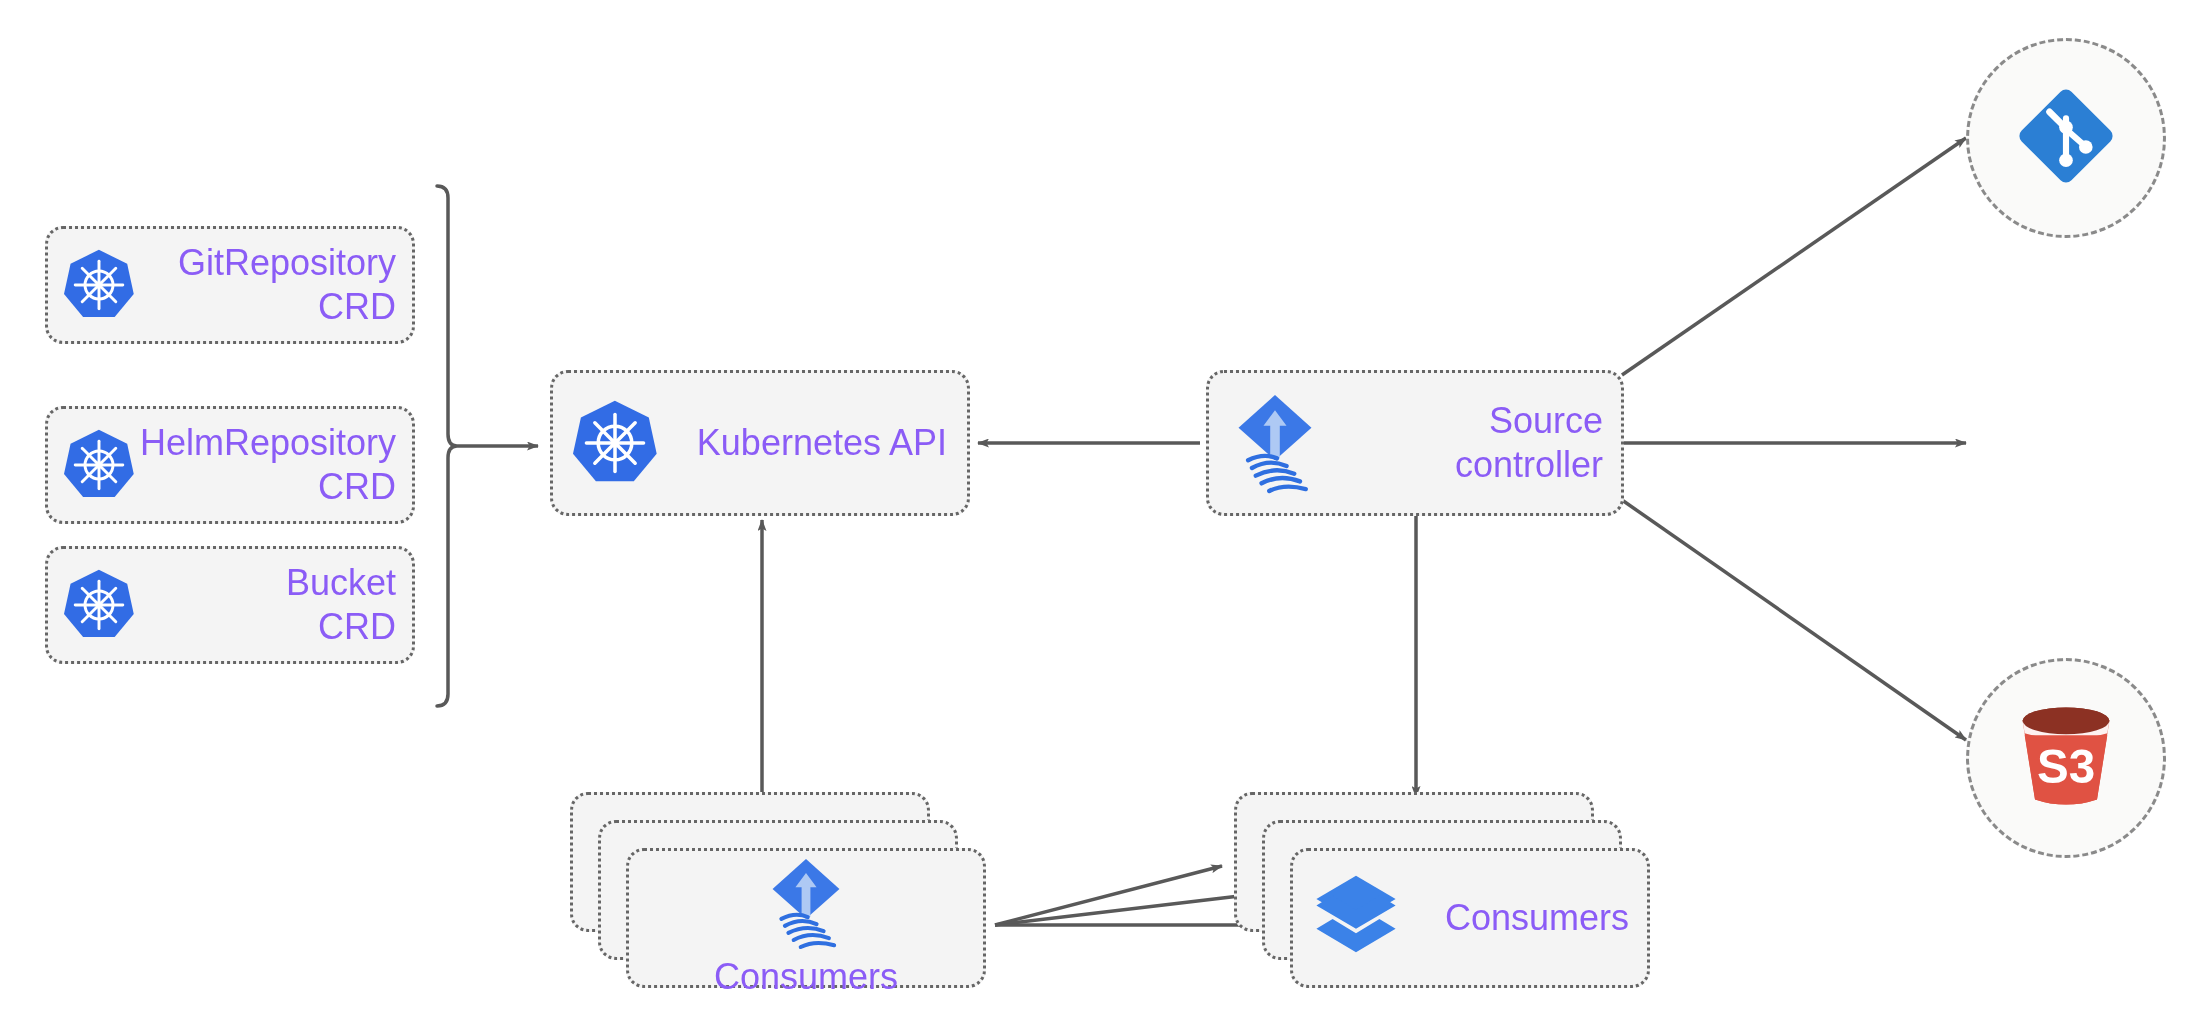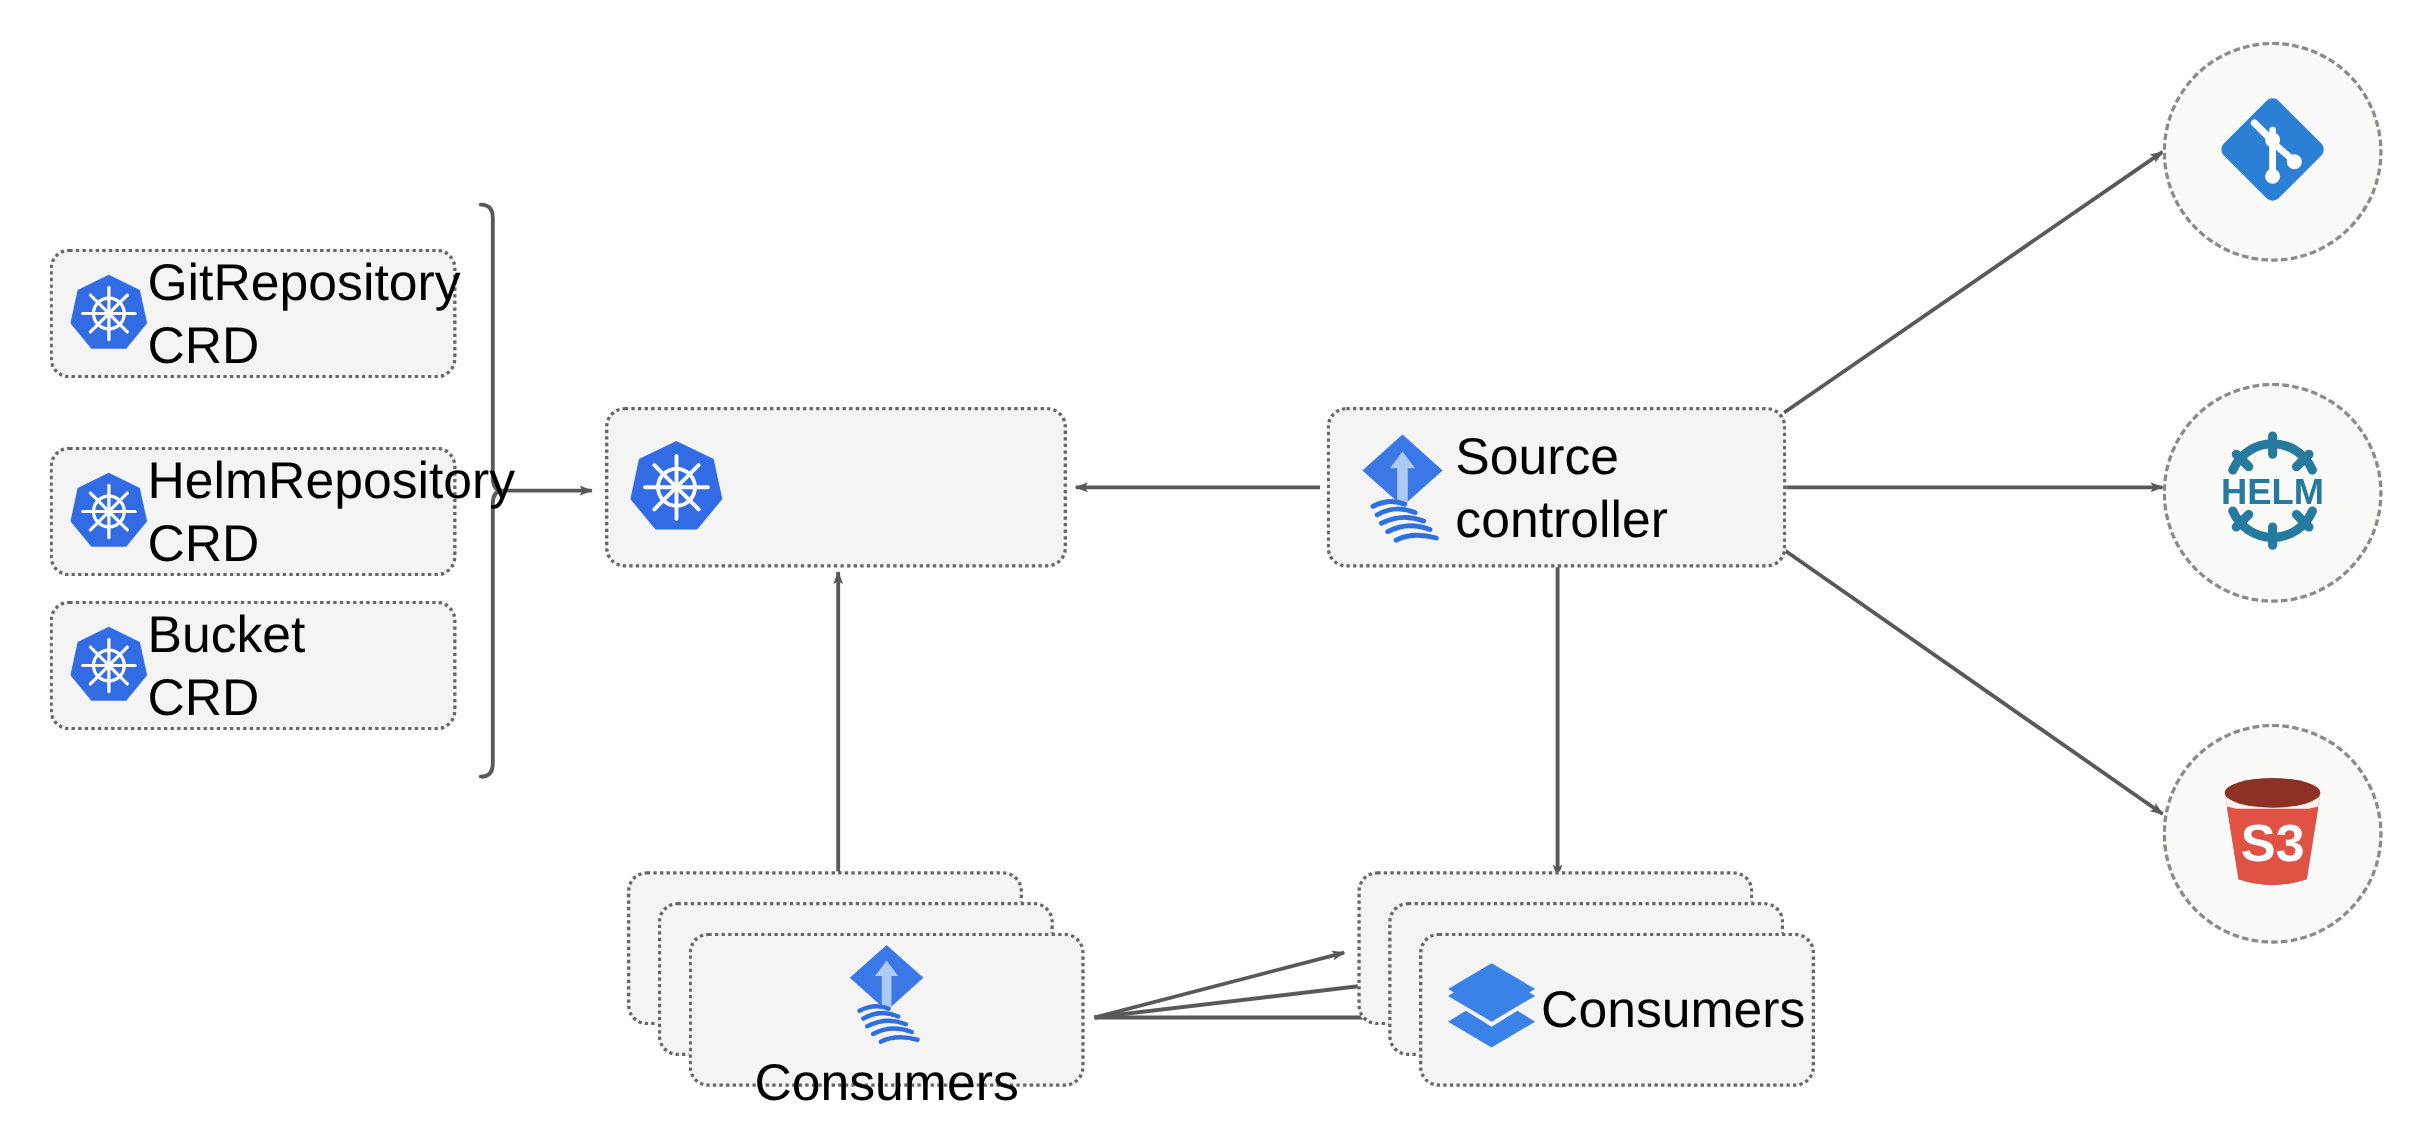--- a/index.html
+++ b/index.html
@@ -33,24 +33,24 @@
     border-radius: 18px;
     box-sizing: border-box;
   }
   .node-inner {
     position: absolute;
     display: flex;
     align-items: center;
     box-sizing: border-box;
   }
   .node-label {
-    font-size: 47px;
-    color: #000000;
+    font-size: 36px;
+    color: #8b5cf6;
     line-height: 1.22;
-    text-align: left;
+    text-align: right;
     white-space: pre-line;
     flex: 1;
   }
   .icon-slot {
     flex: 0 0 auto;
     display: flex;
     align-items: center;
     justify-content: center;
   }
   .circle-node {
@@ -228,20 +228,21 @@
             <line x1="50" y1="59" x2="50" y2="74"></line>
             <line x1="30" y1="54" x2="45" y2="54"></line>
             <line x1="55" y1="54" x2="70" y2="54"></line>
             <line x1="36" y1="40" x2="46" y2="50"></line>
             <line x1="54" y1="58" x2="64" y2="68"></line>
             <line x1="64" y1="40" x2="54" y2="50"></line>
             <line x1="46" y1="58" x2="36" y2="68"></line>
           </g>
         </svg>
       </span>
+      <span class="node-label">Kubernetes API</span>
     </div>
   </div>
 
   <div class="node-box" style="left:1206px; top:370px; width:418px; height:146px;">
     <div class="node-inner" style="inset:0; padding:0 18px;">
       <span class="icon-slot">
         <svg width="96" height="112" viewBox="0 0 100 116">
           <path d="M50 8 L88 42 L50 76 L12 42 Z" fill="#3b78e7"></path>
           <path d="M50 24 L62 40 L55 40 L55 74 L45 74 L45 40 L38 40 Z" fill="#aec9f4"></path>
           <g stroke="#2f6fe0" stroke-width="4.6" stroke-linecap="round" fill="none">
@@ -303,37 +304,20 @@
           <circle cx="50" cy="72" r="6.2" stroke="none"></circle>
           <circle cx="50" cy="42" r="6.2" stroke="none"></circle>
           <path d="M50 44 L66 58" fill="none"></path>
           <circle cx="68" cy="60" r="6.2" stroke="none"></circle>
           <path d="M35 28 L52 45" fill="none" stroke-width="6"></path>
         </g>
       </svg>
     </span>
   </div>
 
-  <div class="circle-node" style="left:1966px; top:348px; width:200px; height:200px;">
-    <span>
-      <svg width="124" height="124" viewBox="0 0 120 120">
-        <g stroke="#277a9f" stroke-width="8" fill="none" stroke-linecap="round">
-          <path d="M 25 42 A 38 38 0 0 1 95 42"></path>
-          <path d="M 25 78 A 38 38 0 0 0 95 78"></path>
-          <line x1="60" y1="12" x2="60" y2="28"></line>
-          <line x1="60" y1="92" x2="60" y2="108"></line>
-          <line x1="28" y1="28" x2="39" y2="39"></line>
-          <line x1="92" y1="28" x2="81" y2="39"></line>
-          <line x1="28" y1="92" x2="39" y2="81"></line>
-          <line x1="92" y1="92" x2="81" y2="81"></line>
-        </g>
-        <text x="60" y="72" text-anchor="middle" font-family="Liberation Sans, sans-serif" font-size="32" font-weight="bold" fill="#277a9f">HELM</text>
-      </svg>
-    </span>
-  </div>
 
   <div class="circle-node" style="left:1966px; top:658px; width:200px; height:200px;">
     <span>
       <svg width="124" height="124" viewBox="0 0 120 120">
         <path d="M18 26 L102 26 L90 102 Q 60 112 30 102 Z" fill="#e05243"></path>
         <ellipse cx="60" cy="26" rx="42" ry="13" fill="#8c3123"></ellipse>
         <path d="M18 26 L102 26 L100 38 Q 60 50 20 38 Z" fill="#ffffff" opacity="0.92"></path>
         <ellipse cx="60" cy="26" rx="42" ry="13" fill="#8c3123"></ellipse>
         <path d="M20 40 L100 40 L90 102 Q 60 112 30 102 Z" fill="#e05243"></path>
         <text x="60" y="86" text-anchor="middle" font-family="Liberation Sans, sans-serif" font-size="46" font-weight="bold" fill="#ffffff">S3</text>

